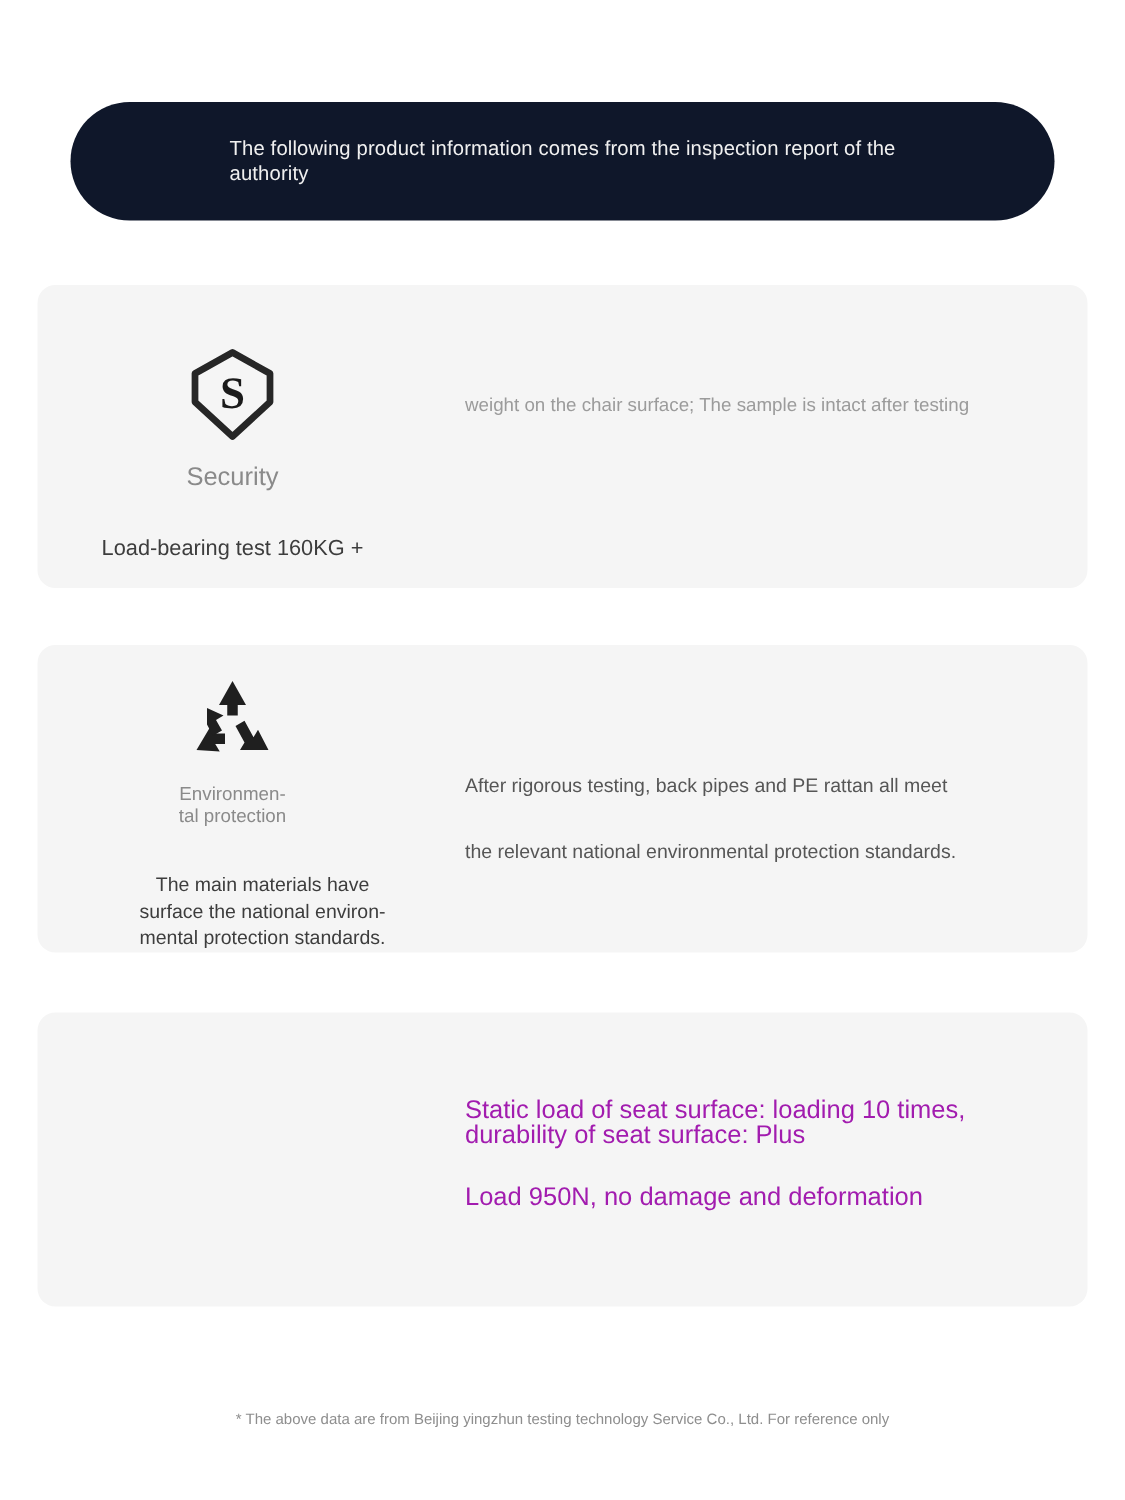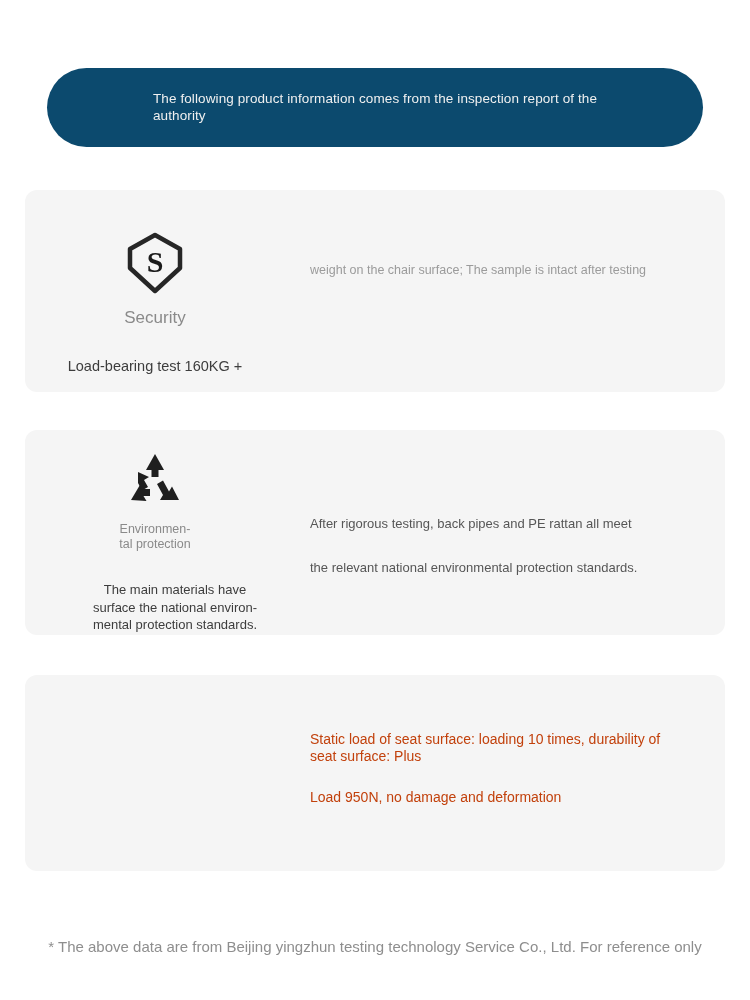--- a/index.html
+++ b/index.html
@@ -15,21 +15,21 @@
     position: relative;
   }
 
   
   .banner {
     position: absolute;
     left: 47px;
     top: 68px;
     width: 656px;
     height: 79px;
-    background: #0c4a6e;
+    background: #0f172a;
     border-radius: 40px;
     box-sizing: border-box;
   }
   .banner-text {
     position: absolute;
     left: 106px;
     top: 22px;
     width: 480px;
     color: #f0f0f0;
     font-size: 13.5px;
@@ -118,37 +118,37 @@
     line-height: 44px;
   }
 
   
   #dur-right {
     left: 285px;
     top: 56px;
     width: 380px;
   }
   #dur-right p {
-    color: #c2410c;
-    font-size: 14px;
+    color: #a21caf;
+    font-size: 17px;
     line-height: 17px;
   }
   #dur-right p + p {
     margin-top: 24px;
   }
 
   
   .footer {
     position: absolute;
     left: 0;
     top: 940px;
     width: 750px;
     text-align: center;
     color: #8e8e8e;
-    font-size: 15px;
+    font-size: 10px;
     line-height: 14px;
   }
 </style>
 </head>
 <body>
 
 <div class="banner">
   <div class="banner-text">The following product information comes from the inspection report of the authority</div>
 </div>
 

